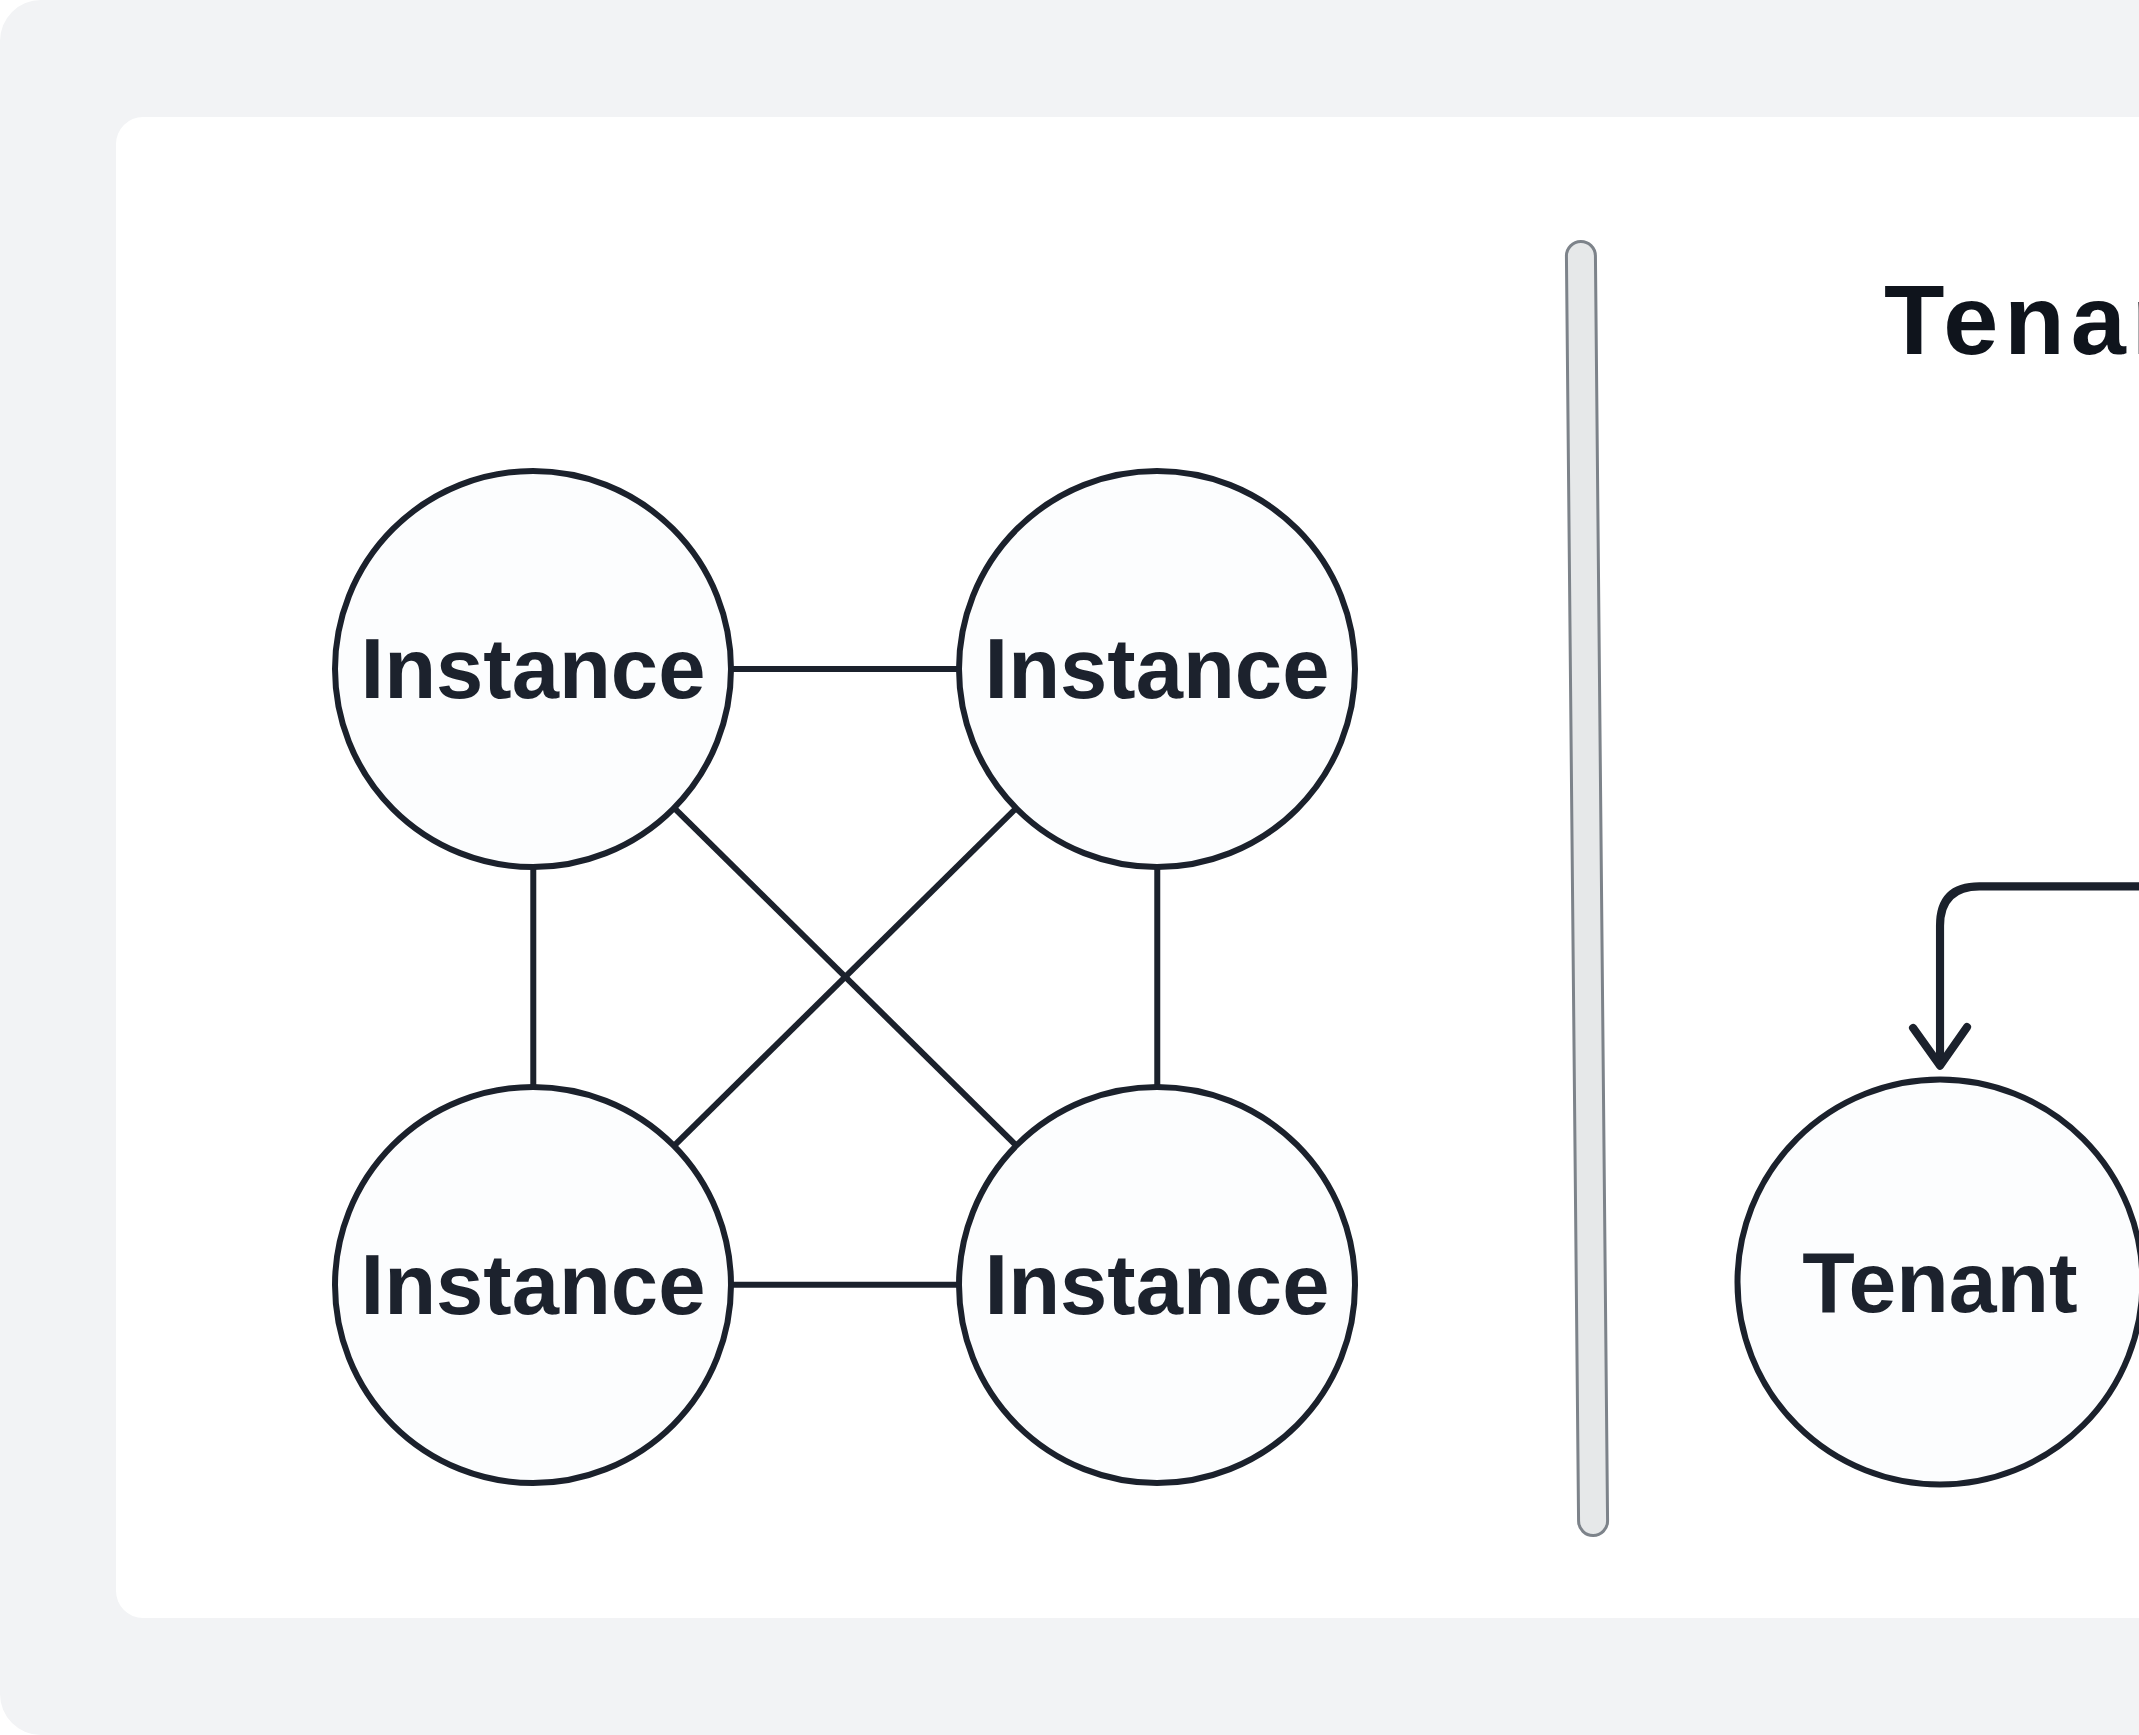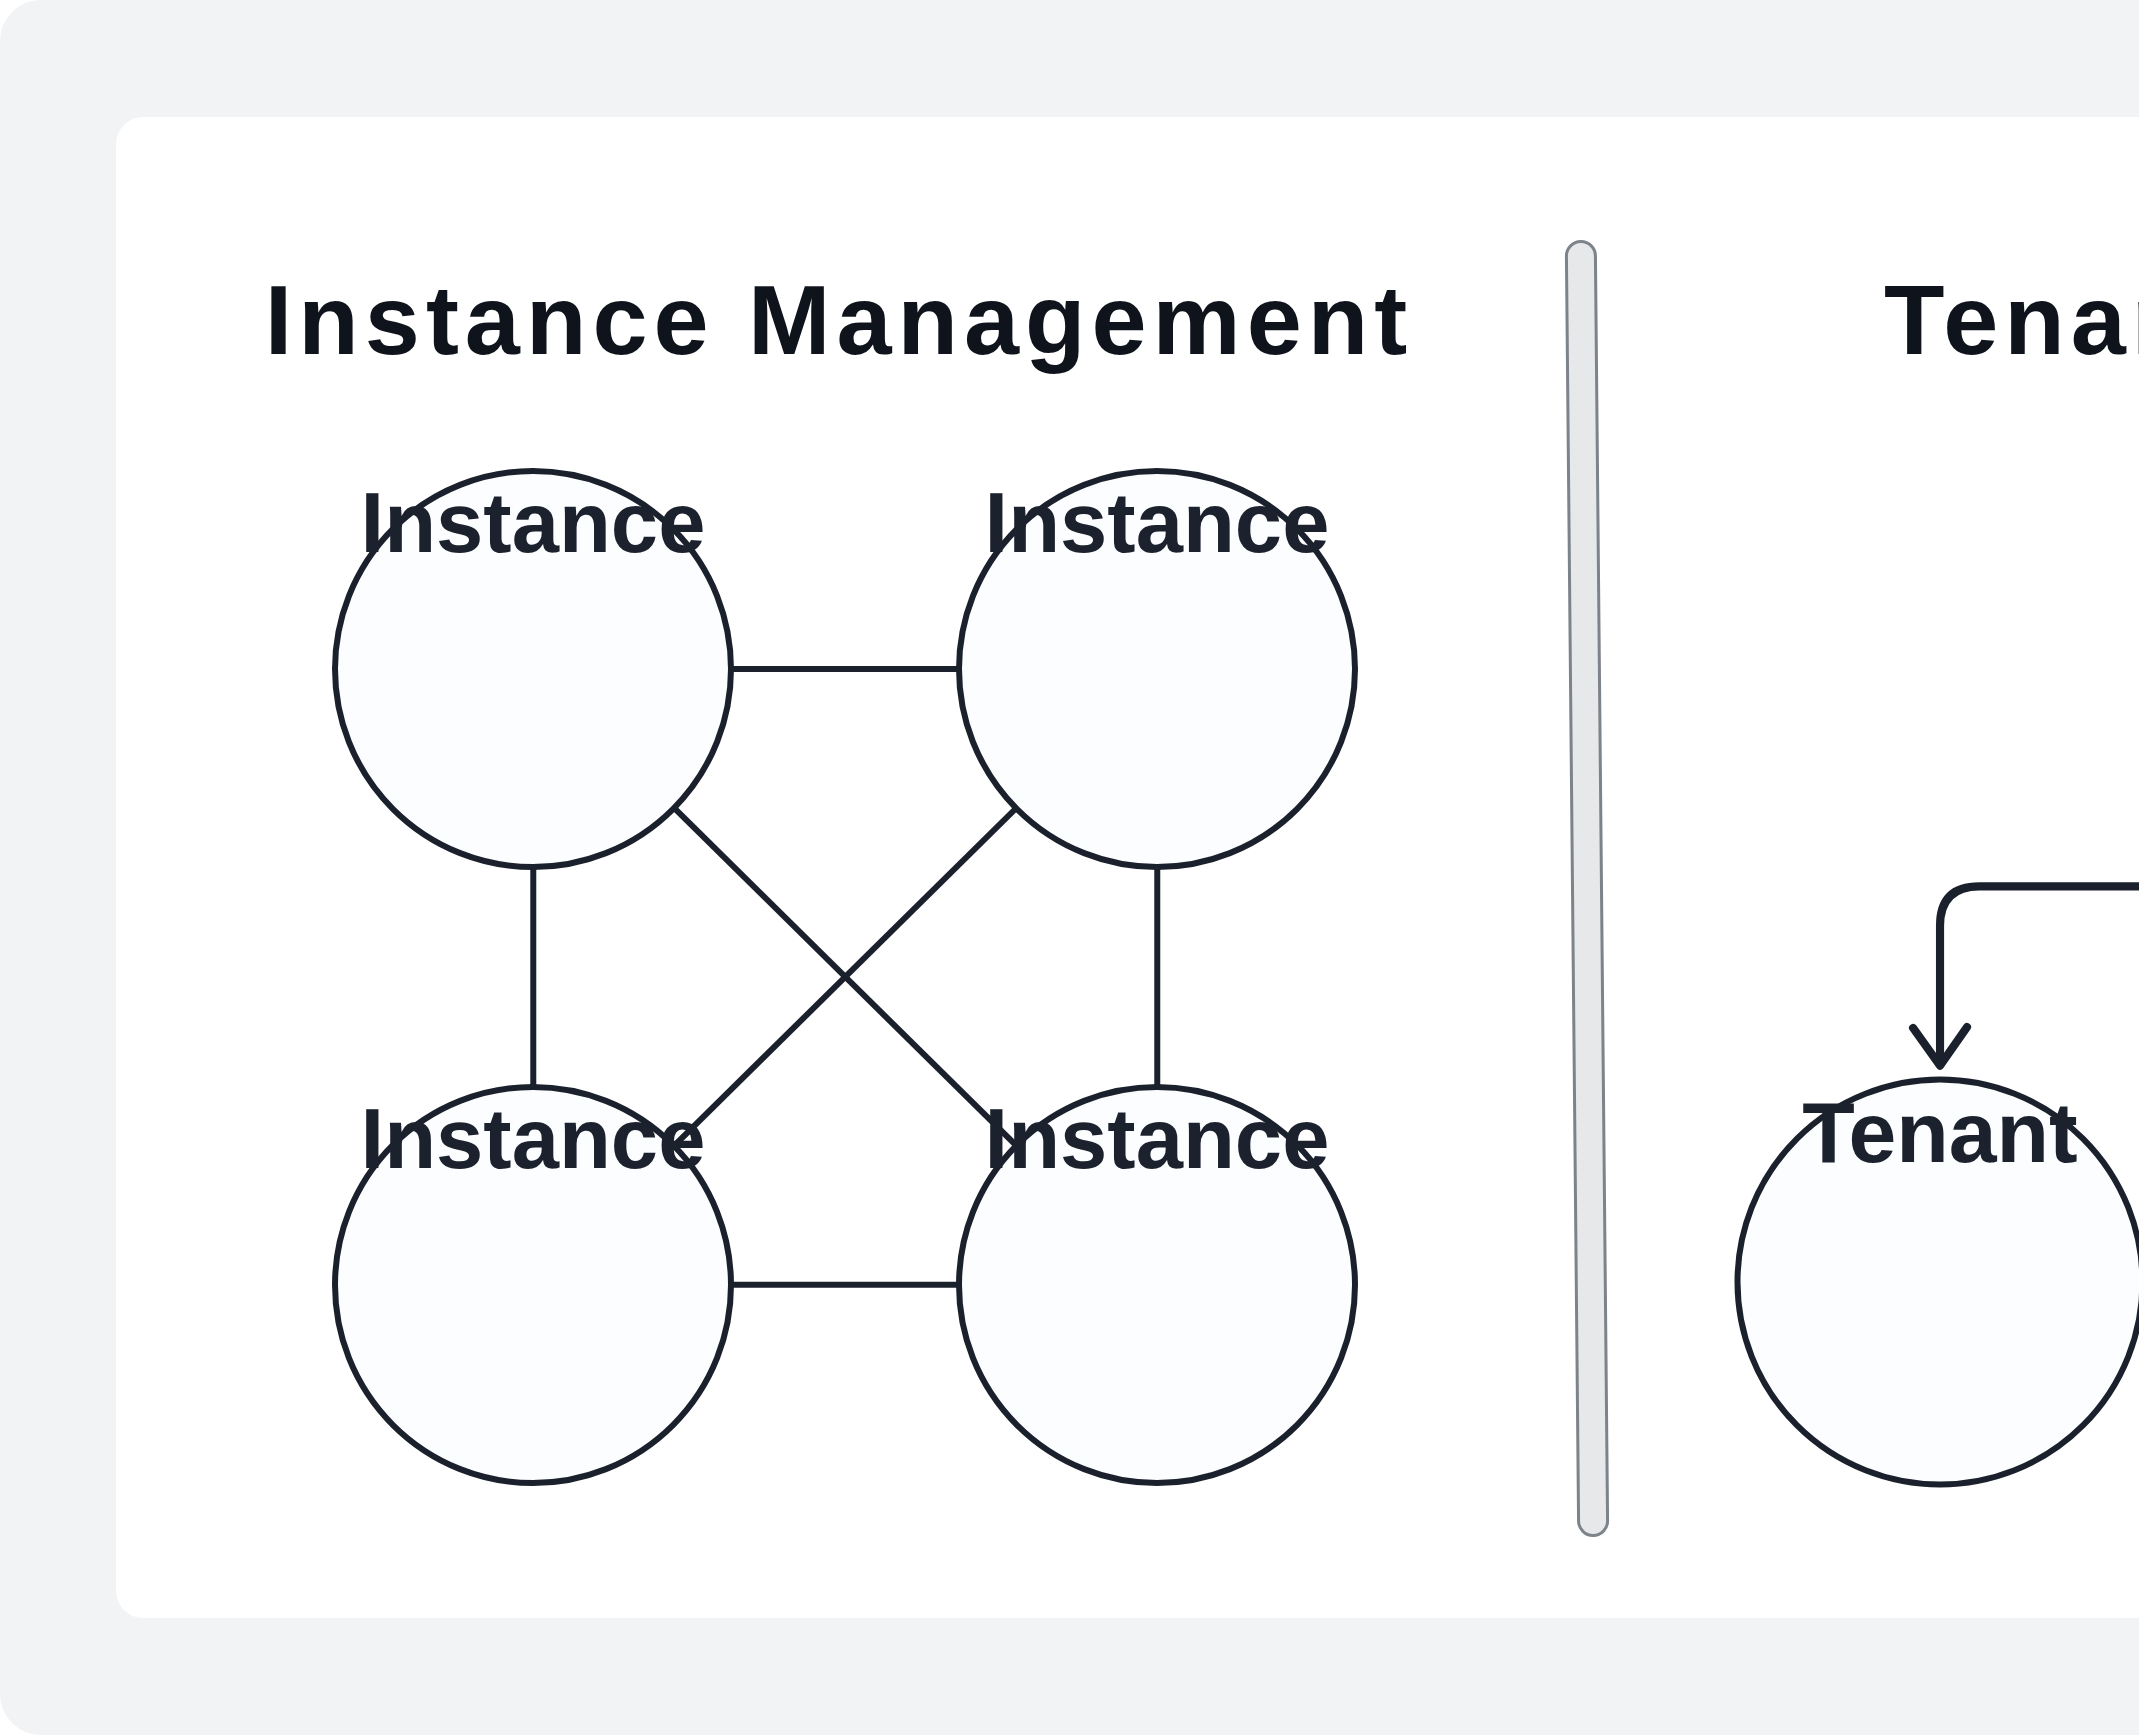--- a/index.html
+++ b/index.html
@@ -23,38 +23,37 @@
     background:var(--card-bg);border-radius:27px;}
   .connector-layer{position:absolute;left:0;top:0;width:3310px;height:1735px;z-index:2;}
   .connector-layer path,.connector-layer line{fill:none;stroke:var(--stroke-dark);}
   .mesh-edge{stroke-width:14px;}
   .tenant-connector{stroke-width:19px;stroke-linecap:round;}
   .arrowhead{stroke-width:19px;stroke-linecap:round;stroke-linejoin:round;}
   .panel-title{position:absolute;transform:translate(-50%,-50%);z-index:3;
     font-size:99px;font-weight:bold;letter-spacing:6px;color:var(--title-text);
     white-space:nowrap;}
   .node{position:absolute;transform:translate(-50%,-50%);z-index:3;
-    display:flex;justify-content:center;white-space:nowrap;}
+    display:flex;align-items:center;justify-content:center;white-space:nowrap;}
   .circle-node{border-radius:50%;background:var(--node-fill);
     color:var(--node-text);font-weight:bold;}
   .instance-node{width:402px;height:402px;border:6.4px solid var(--stroke-dark);
     font-size:85px;}
   .tenant-node{width:411px;height:411px;border:6.8px solid var(--stroke-dark);
     font-size:86px;}
   .divider{position:absolute;left:1571px;top:240px;width:32px;height:1297px;z-index:3;
     background:var(--divider-fill);border:3.4px solid var(--divider-border);
     border-radius:17px;transform:rotate(-0.55deg);}
 </style>
 </head>
 <body>
 
 <div class="canvas">
   <div class="card"></div>
 
-  <div class="panel-title" style="left:839px;top:320px;">Instance Management</div>
 
   <div class="panel-title" style="left:2410px;top:320px;">Tenant Management</div>
 
   <div class="divider"></div>
 
   <svg class="connector-layer" viewBox="0 0 7734 4054" xmlns="http://www.w3.org/2000/svg">
 
     <line class="mesh-edge" x1="1246" y1="1563" x2="2704" y2="1563"></line>
     <line class="mesh-edge" x1="1246" y1="3002" x2="2704" y2="3002"></line>
     <line class="mesh-edge" x1="1246" y1="1563" x2="1246" y2="3002"></line>

